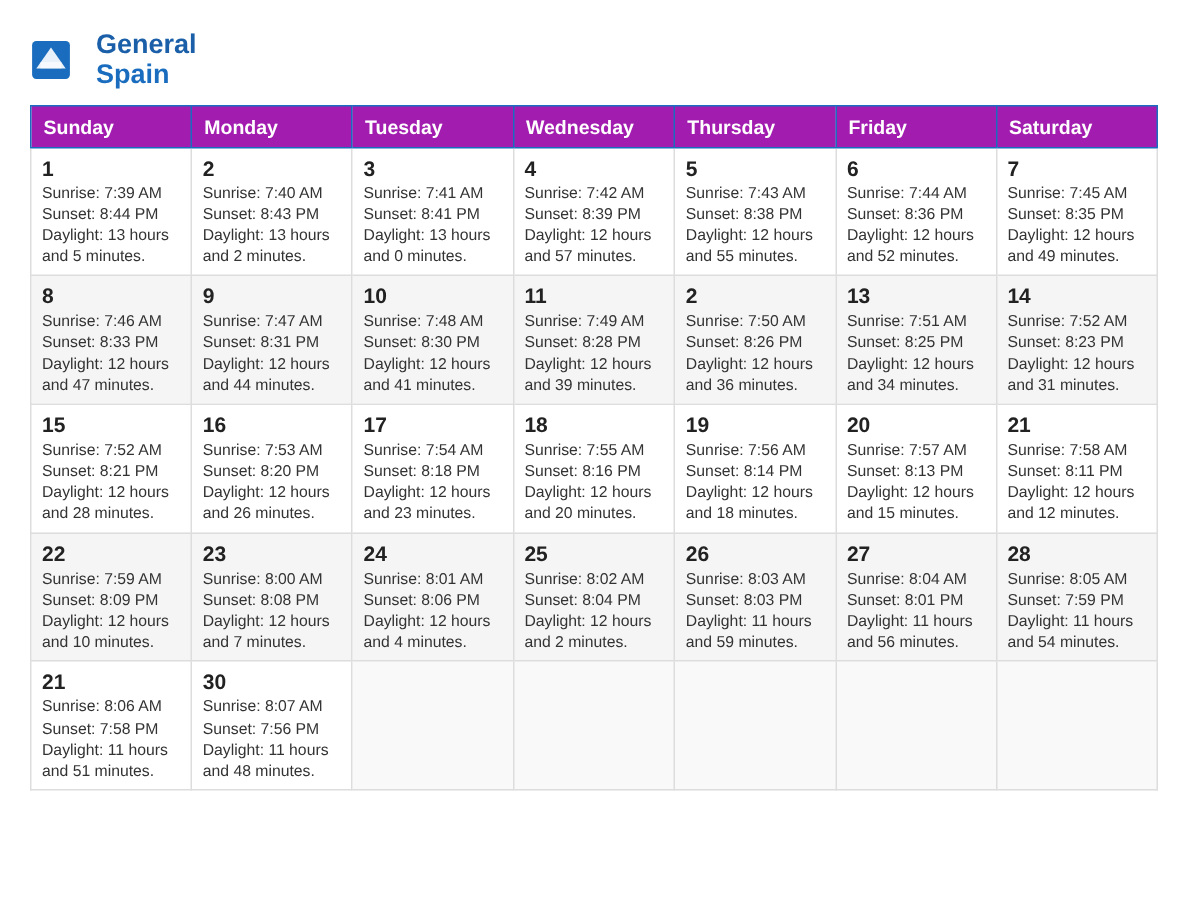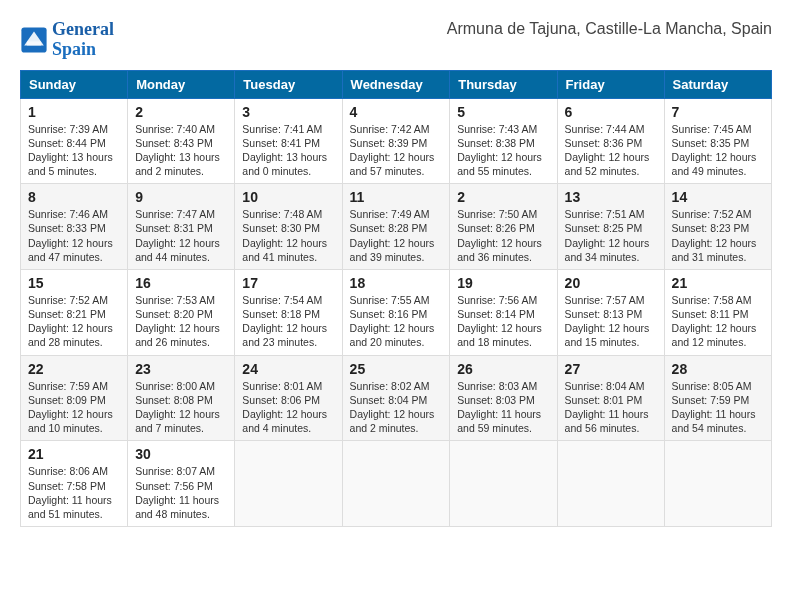--- a/index.html
+++ b/index.html
@@ -12,22 +12,21 @@
     }
     .header-section {
       display: flex;
       justify-content: space-between;
       align-items: flex-start;
       margin-bottom: 10px;
     }
     .logo {
       display: flex;
       align-items: center;
-      gap: 4px;
-      font-family: Liberation Serif, serif;
+      gap: 16px;
     }
     .logo-text {
       font-size: 18px;
       font-weight: bold;
       color: #333;
       line-height: 1.1;
     }
     .logo-text span {
       color: #1a5fa8;
     }
@@ -46,21 +45,21 @@
     .location-subtitle {
       font-size: 16px;
       color: #444;
     }
     .calendar-table {
       width: 100%;
       border-collapse: collapse;
       font-size: 11px;
     }
     .calendar-table th {
-      background-color: #0369a1;
+      background-color: #a21caf;
       color: #fff;
       text-align: left;
       padding: 6px 8px;
       font-size: 13px;
       font-weight: bold;
       border: 1px solid #1a6dbe;
     }
     .calendar-table td {
       vertical-align: top;
       padding: 5px 7px;
@@ -100,21 +99,20 @@
       <rect x="2" y="2" width="36" height="36" rx="4" fill="#1a6dbe"></rect>
       <polygon points="20,8 34,28 6,28" fill="white" opacity="0.9"></polygon>
       <rect x="10" y="22" width="20" height="6" fill="white" opacity="0.6"></rect>
     </svg>
     <div class="logo-text">
       <div><span>General</span></div>
       <div><span style="color:#1a6dbe">Spain</span></div>
     </div>
   </div>
   <div class="title-section">
-    <div class="location-subtitle">Armuna de Tajuna, Castille-La Mancha, Spain</div>
   </div>
 </div>
 
 <table class="calendar-table">
   <thead>
     <tr>
     <th>Sunday</th>
         <th>Monday</th>
         <th>Tuesday</th>
         <th>Wednesday</th>

